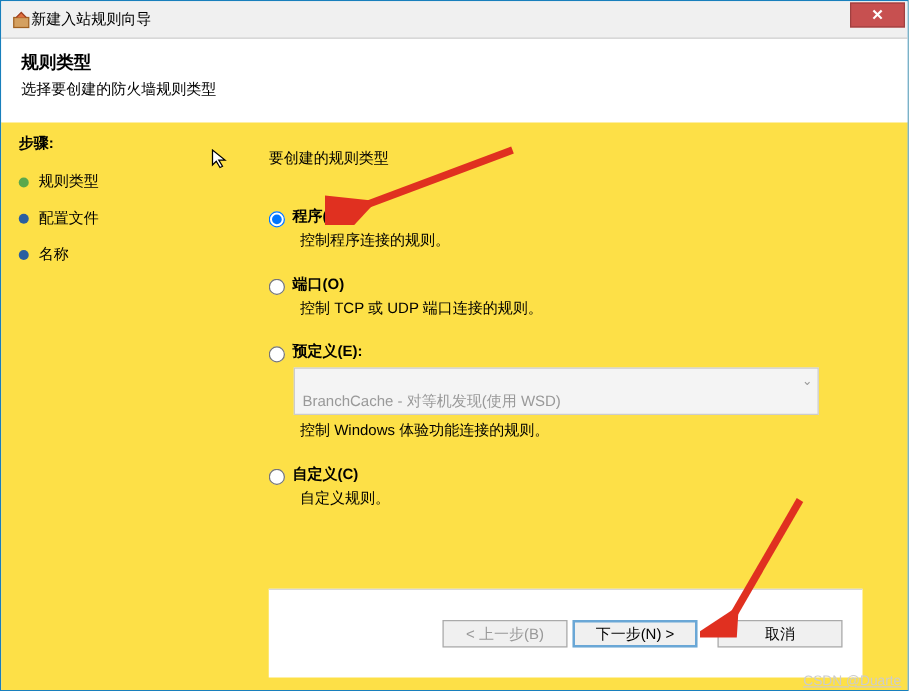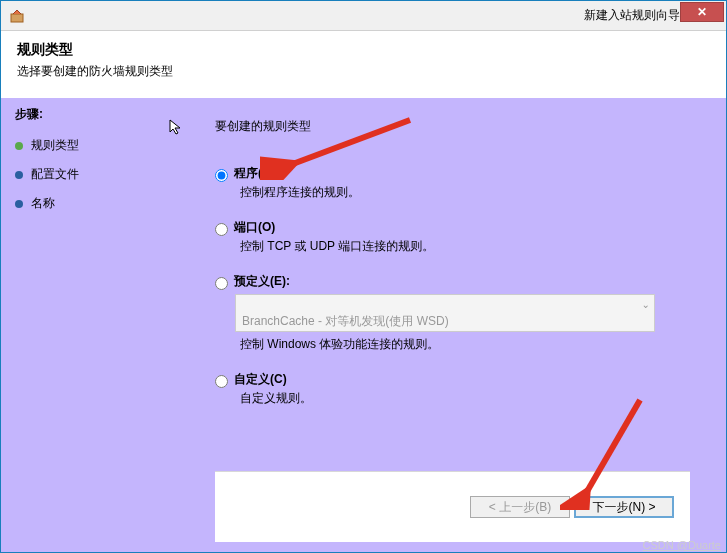--- a/index.html
+++ b/index.html
@@ -25,21 +25,21 @@
       align-items: center;
       position: relative;
     }
     .titlebar-icon {
       width: 16px;
       height: 16px;
       margin-left: 8px;
     }
     .titlebar-title {
       flex: 1;
-      text-align: right;
+      text-align: left;
       font-size: 12px;
     }
     .close-btn {
       width: 44px;
       height: 20px;
       background: #c75050;
       color: white;
       display: flex;
       align-items: center;
       justify-content: center;
@@ -58,21 +58,21 @@
       font-size: 14px;
       font-weight: bold;
       margin-bottom: 4px;
     }
     .header-sub {
       font-size: 12px;
     }
     .body {
       flex: 1;
       display: flex;
-      background: #c4b5fd;
+      background: #fde047;
     }
     .sidebar {
       width: 178px;
       padding: 8px 14px;
       border-right: none;
     }
     .steps-header {
       font-weight: bold;
       margin-bottom: 10px;
     }
@@ -260,20 +260,21 @@
       <span class="radio-label">自定义(C)</span>
     </div>
 
     <div class="radio-desc">自定义规则。</div>
           </div>
         </div>
       <div style="flex:1"></div>
       <div class="footer">
         <div class="btn disabled">&lt; 上一步(B)</div>
         <div class="btn primary">下一步(N) &gt;</div>
+        <div class="btn" style="margin-left:12px">取消</div>
       </div>
     </div>
   </div>
 </div>
 
 <div class="cursor">
   <svg width="18" height="18" viewBox="0 0 18 18">
       <path d="M2 2 L2 14 L5 11 L8 16 L10 15 L7 10 L12 10 Z" fill="white" stroke="black" stroke-width="1"></path>
     </svg>
 </div>

